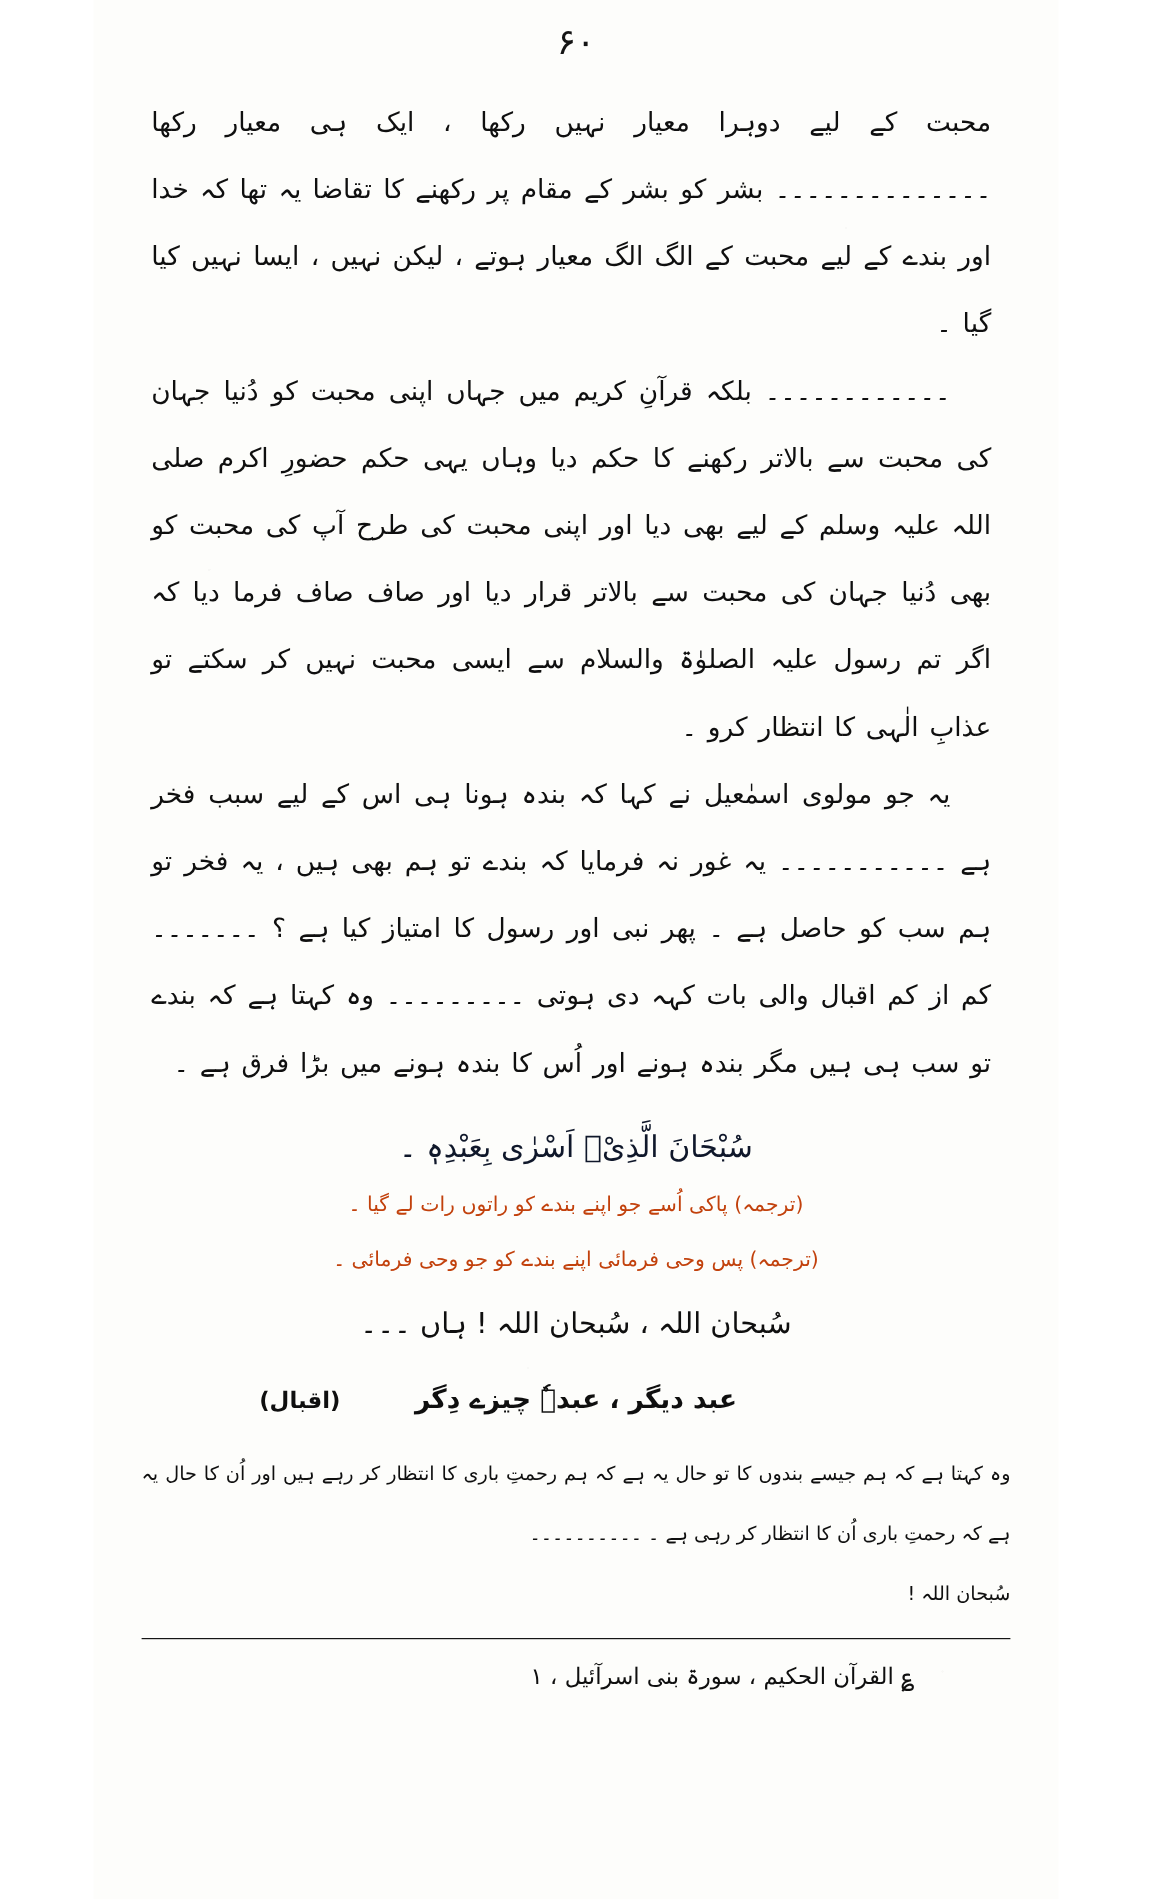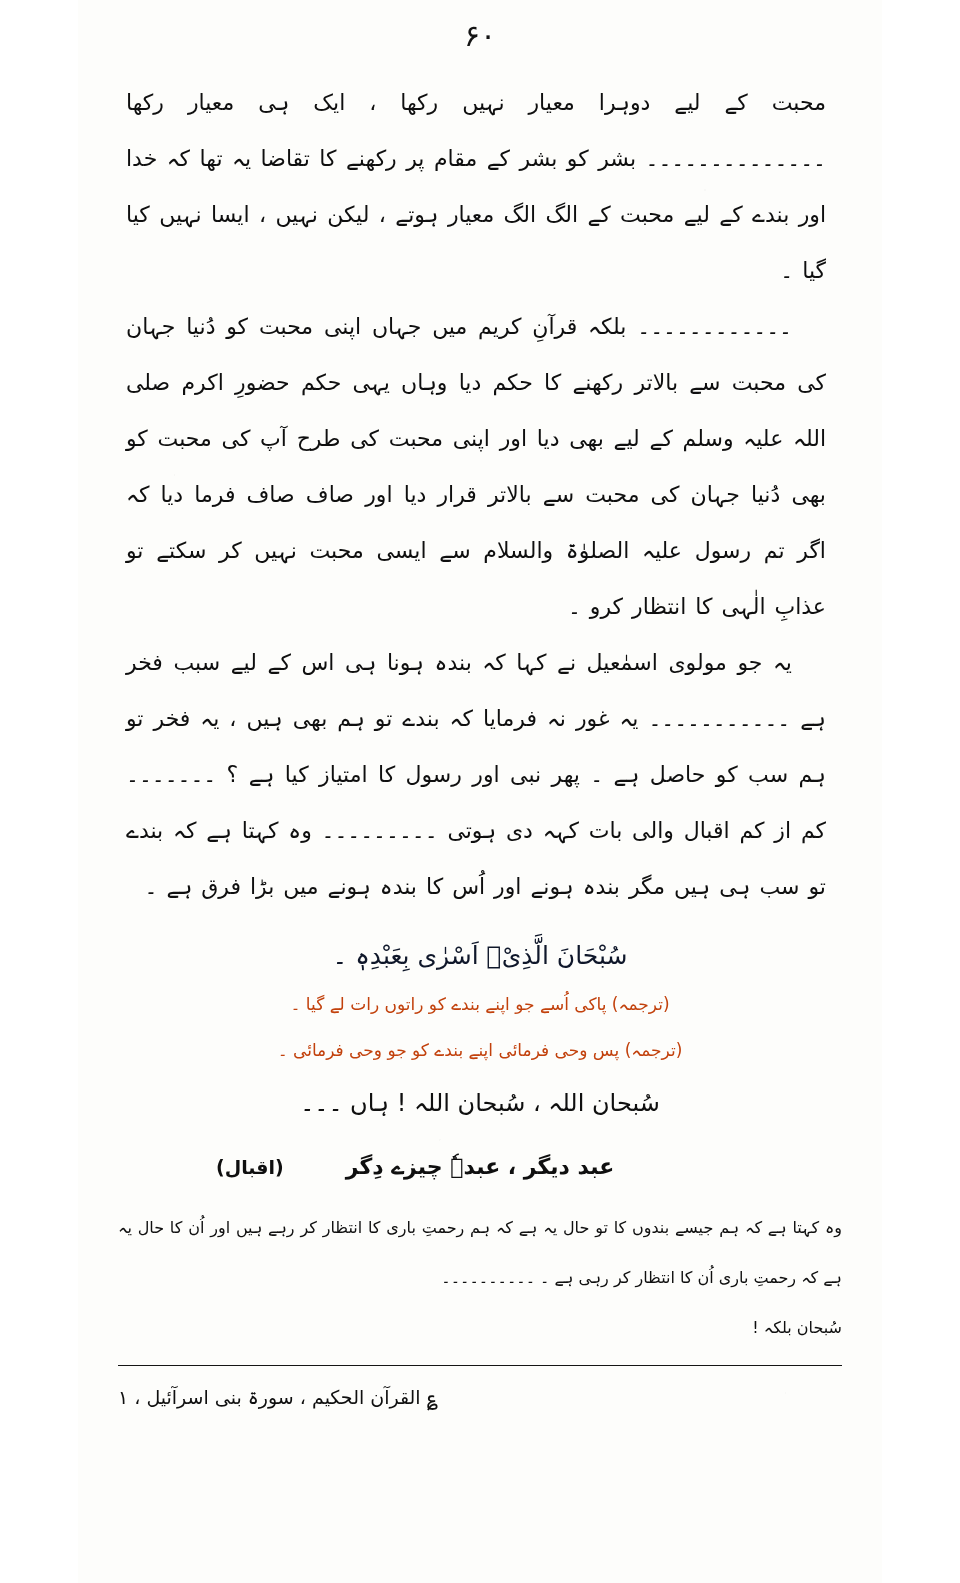--- a/index.html
+++ b/index.html
@@ -126,21 +126,21 @@
   .footnote-rule {
     border: none;
     border-top: 1.6px solid #151515;
     margin: 12px 40px 0 40px;
   }
   .footnotes {
     direction: rtl;
     margin: 8px 120px 0 40px;
     font-size: 19px;
     line-height: 46px;
-    text-align: left;
+    text-align: right;
   }
   .footnote {
     display: block;
   }
 </style>
 </head>
 <body>
 
 <div class="page">
 
@@ -164,21 +164,21 @@
     <div class="couplet-wrap">
       <div class="couplet">
         <span class="hemistich">عبد دیگر ، عبدہٗ چیزے دِگر</span>
         <span class="poet">(اقبال)</span>
       </div>
     </div>
 
     <div class="closing">
       <span>وہ کہتا ہے کہ ہم جیسے بندوں کا تو حال یہ ہے کہ ہم رحمتِ باری کا انتظار کر رہے ہیں</span>
       <span>اور اُن کا حال یہ ہے کہ رحمتِ باری اُن کا انتظار کر رہی ہے ۔ ۔۔۔۔۔۔۔۔۔۔</span>
-      <span class="last">سُبحان بلکہ !</span>
+      <span class="last">سُبحان اللہ !</span>
     </div>
 
     <hr class="footnote-rule">
 
     <div class="footnotes">
       <span class="footnote">
         <span>؏</span>
         <span>القرآن الحکیم ، سورۃ بنی اسرآئیل ، ۱</span>
       </span>
     </div>

